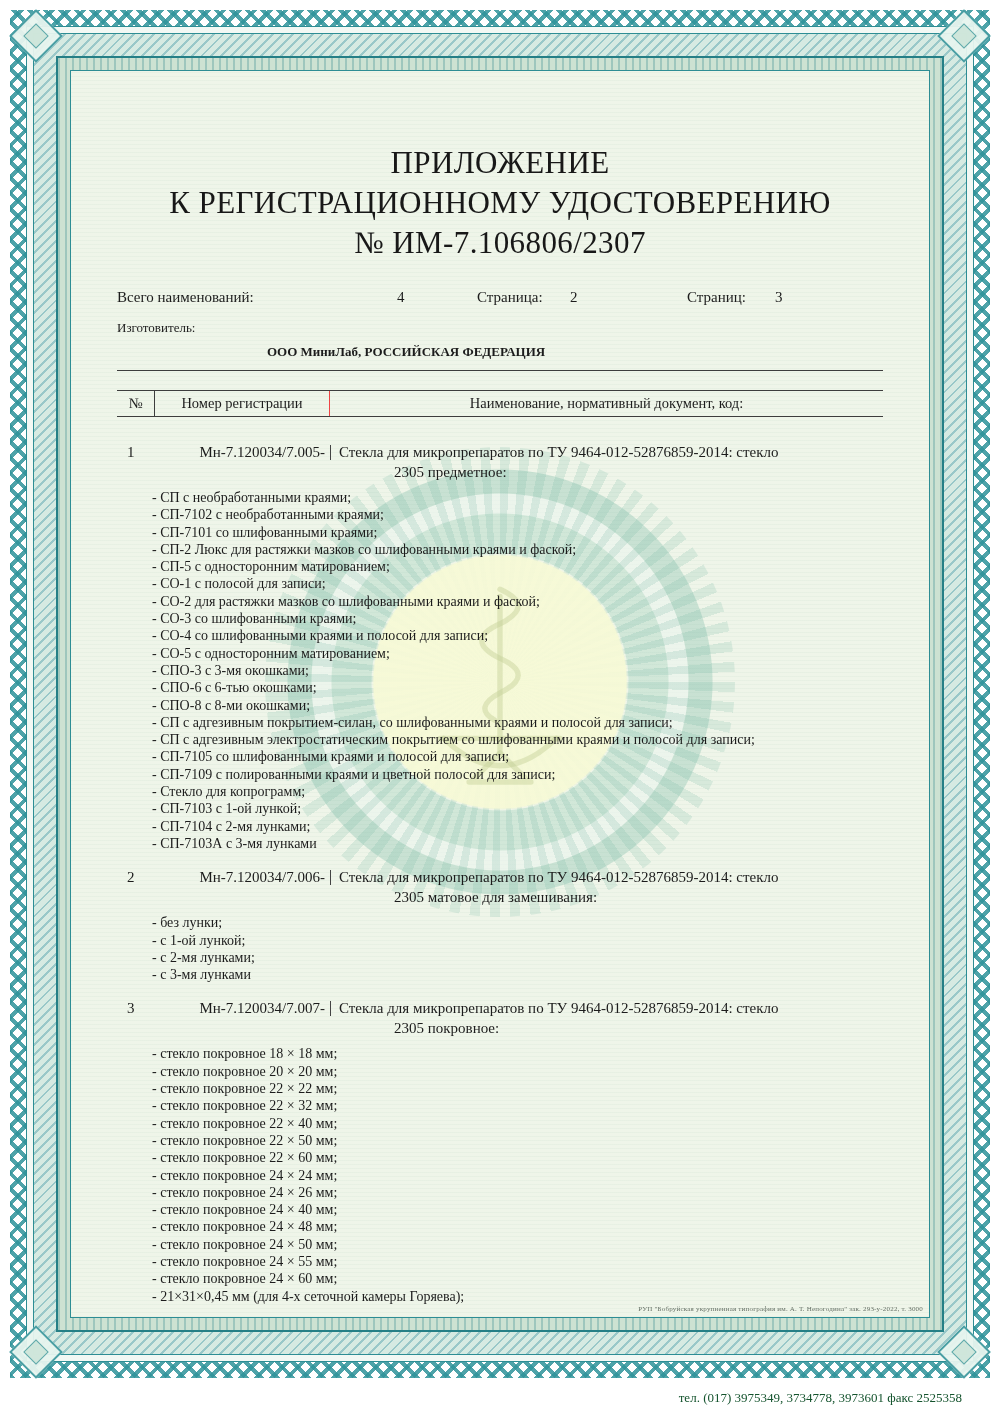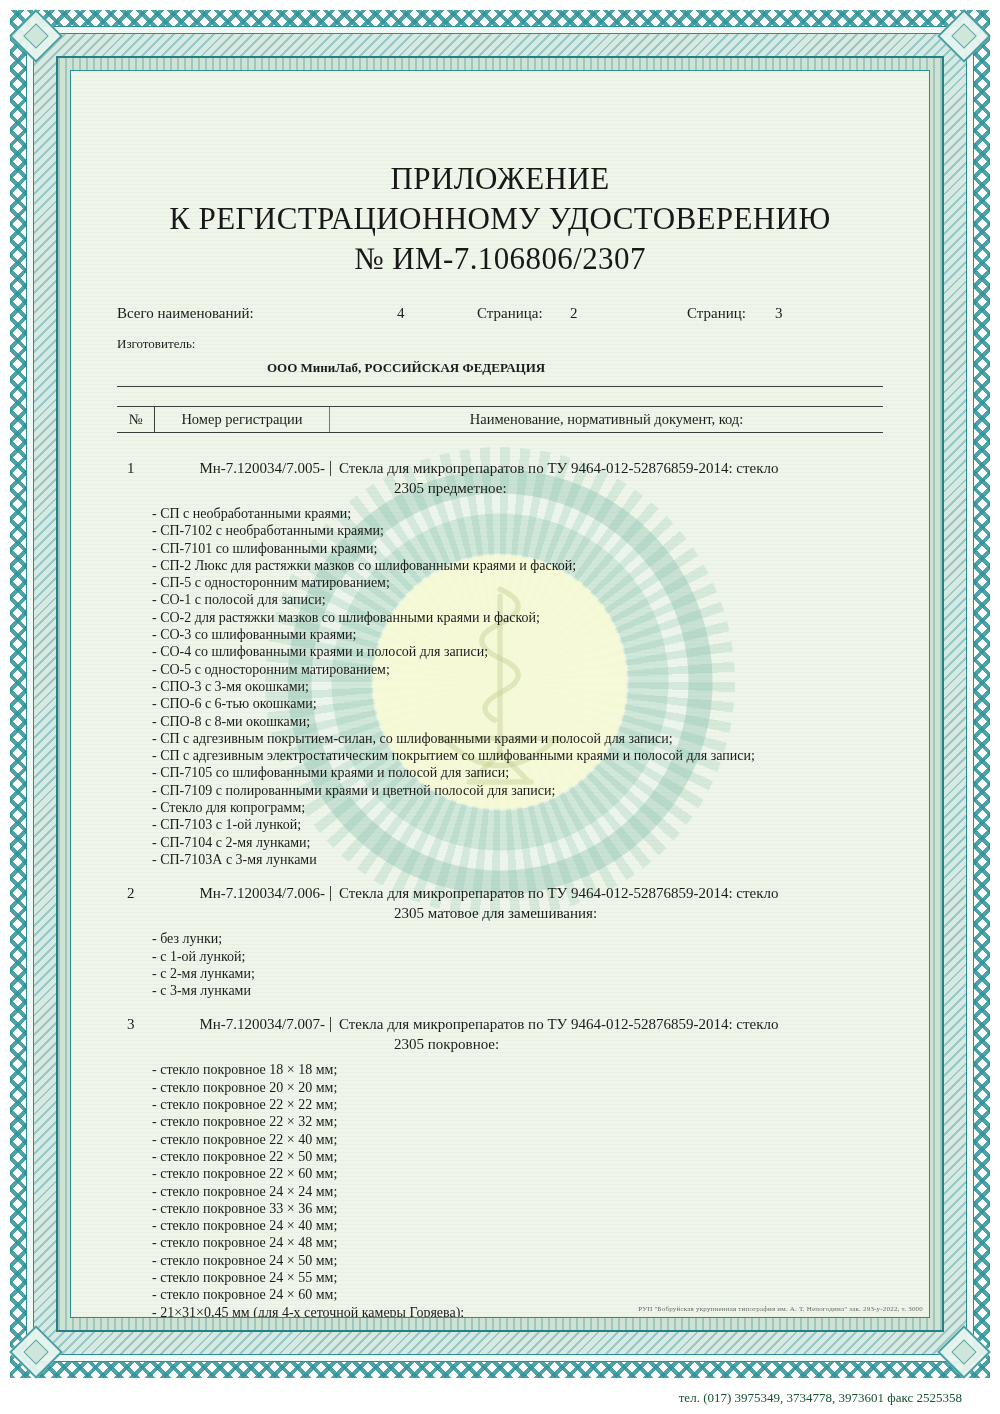--- a/index.html
+++ b/index.html
@@ -32,21 +32,21 @@
   .watermark{
     position:absolute;left:50%;top:49%;width:470px;height:470px;transform:translate(-50%,-50%);
     border-radius:50%;display:flex;align-items:center;justify-content:center;
     background:
       radial-gradient(circle, rgba(246,249,214,.95) 0 126px, rgba(246,249,214,0) 128px),
       repeating-conic-gradient(from 0deg, rgba(120,185,165,.20) 0deg 2.5deg, rgba(120,185,165,0) 2.5deg 5deg),
       radial-gradient(circle, rgba(0,0,0,0) 0 128px, rgba(140,200,180,.30) 129px 168px, rgba(234,244,238,.65) 169px 188px, rgba(120,185,165,.32) 189px 212px, rgba(0,0,0,0) 213px);
   }
   .watermark svg{opacity:.5;}
   
-  .content-inner{position:relative;z-index:1;height:100%;box-sizing:border-box;padding:16px 46px;}
+  .content-inner{position:relative;z-index:1;height:100%;box-sizing:border-box;padding:0 46px;}
   .title{text-align:center;font-size:31px;line-height:40px;letter-spacing:.4px;margin:0;padding-top:72px;color:#181818;}
   .meta-row{display:grid;grid-template-columns:280px 80px 93px 117px 88px auto;font-size:15px;margin-top:26px;}
   .manu-row{display:grid;grid-template-columns:150px auto;font-size:13px;margin-top:14px;}
   .manu-row .val{font-weight:bold;margin-top:24px;}
   .hr{height:1px;background:#3d3d3d;margin-top:10px;}
   .thead{display:flex;border-top:1px solid #3d3d3d;border-bottom:1px solid #3d3d3d;margin-top:19px;font-size:14.5px;}
   .thead>div{padding:4px 0;text-align:center;box-sizing:border-box;}
   .t-num{width:38px;border-right:1px solid #3d3d3d;}
   .t-reg{width:175px;border-right:1px solid #ef4444;}
   .t-name{flex:1;}
@@ -176,21 +176,21 @@
                     </div>
                     <div class="i-list">
                       <div class="i-line">- стекло покровное 18 × 18 мм;</div>
                       <div class="i-line">- стекло покровное 20 × 20 мм;</div>
                       <div class="i-line">- стекло покровное 22 × 22 мм;</div>
                       <div class="i-line">- стекло покровное 22 × 32 мм;</div>
                       <div class="i-line">- стекло покровное 22 × 40 мм;</div>
                       <div class="i-line">- стекло покровное 22 × 50 мм;</div>
                       <div class="i-line">- стекло покровное 22 × 60 мм;</div>
                       <div class="i-line">- стекло покровное 24 × 24 мм;</div>
-                      <div class="i-line">- стекло покровное 33 × 36 мм;</div>
+                      <div class="i-line">- стекло покровное 24 × 26 мм;</div>
                       <div class="i-line">- стекло покровное 24 × 40 мм;</div>
                       <div class="i-line">- стекло покровное 24 × 48 мм;</div>
                       <div class="i-line">- стекло покровное 24 × 50 мм;</div>
                       <div class="i-line">- стекло покровное 24 × 55 мм;</div>
                       <div class="i-line">- стекло покровное 24 × 60 мм;</div>
                       <div class="i-line">- 21×31×0,45 мм (для 4-х сеточной камеры Горяева);</div>
                     </div>
                   </div>
                 </div>
 

